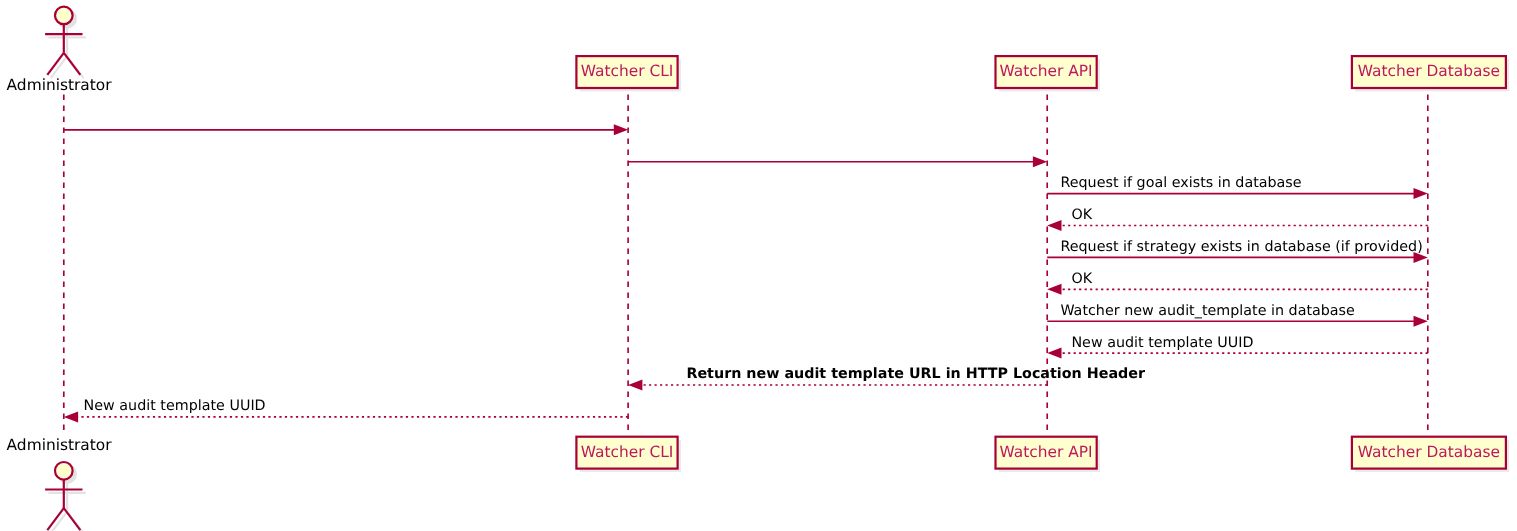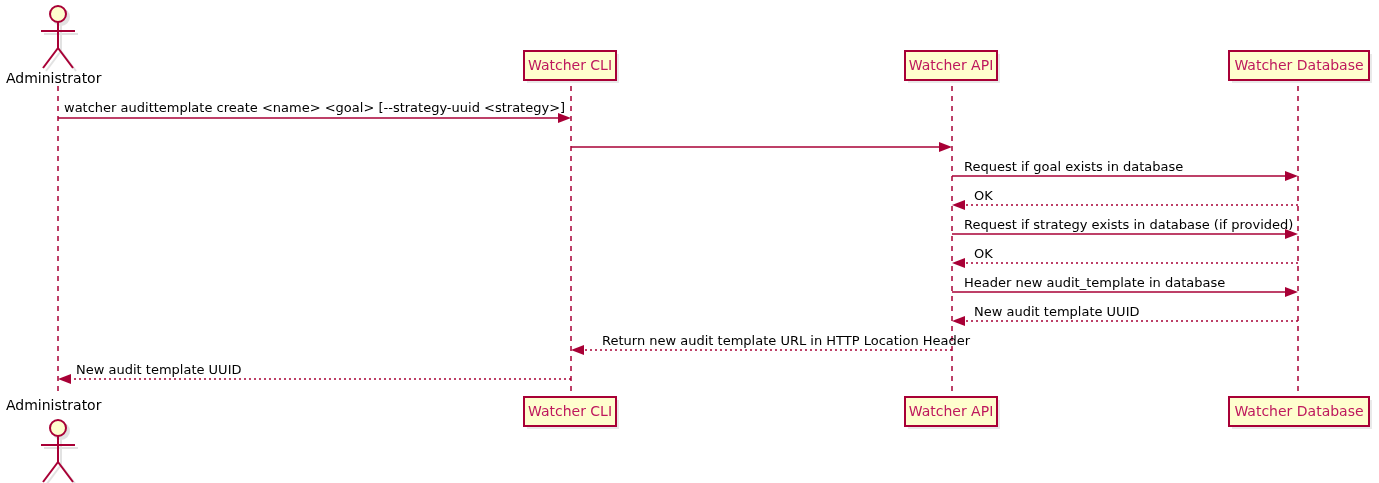--- a/index.html
+++ b/index.html
@@ -179,32 +179,31 @@
   <div class="participant-label" style="left:905px; top:58px; width:92px;">Watcher API</div>
 
   <div class="participant-label" style="left:1229px; top:58px; width:140px;">Watcher Database</div>
 
   <div class="participant-label" style="left:524px; top:404px; width:92px;">Watcher CLI</div>
 
   <div class="participant-label" style="left:905px; top:404px; width:92px;">Watcher API</div>
 
   <div class="participant-label" style="left:1229px; top:404px; width:140px;">Watcher Database</div>
 
-  <div class="msg-label" style="left:64px; top:101px;">watcher audittemplate create &lt;name&gt; &lt;goal&gt; [--strategy-uuid &lt;strategy&gt;]</div>
 
 
   <div class="msg-label" style="left:964px; top:160px;">Request if goal exists in database</div>
 
   <div class="msg-label" style="left:974px; top:189px;">OK</div>
 
   <div class="msg-label" style="left:964px; top:218px;">Request if strategy exists in database (if provided)</div>
 
   <div class="msg-label" style="left:974px; top:247px;">OK</div>
 
-  <div class="msg-label" style="left:964px; top:276px;">Header new audit_template in database</div>
+  <div class="msg-label" style="left:964px; top:276px;">Watcher new audit_template in database</div>
 
   <div class="msg-label" style="left:974px; top:305px;">New audit template UUID</div>
 
-  <div class="msg-label" style="left:602px; top:334px;">Return new audit template URL in HTTP Location Header</div>
+  <div class="msg-label" style="left:624px; top:334px;font-weight:bold;">Return new audit template URL in HTTP Location Header</div>
 
   <div class="msg-label" style="left:76px; top:363px;">New audit template UUID</div>
 
 </div>
 
 </body></html>

